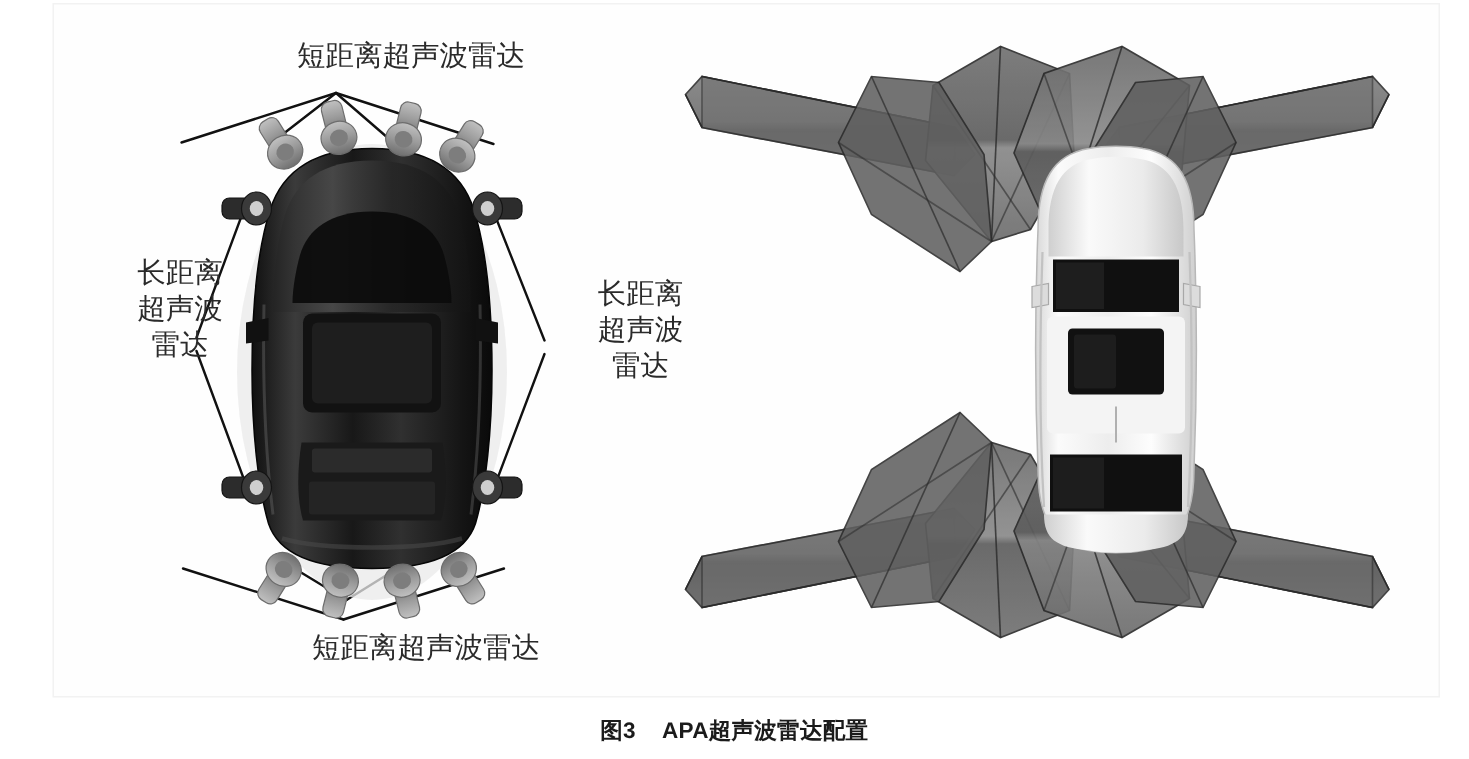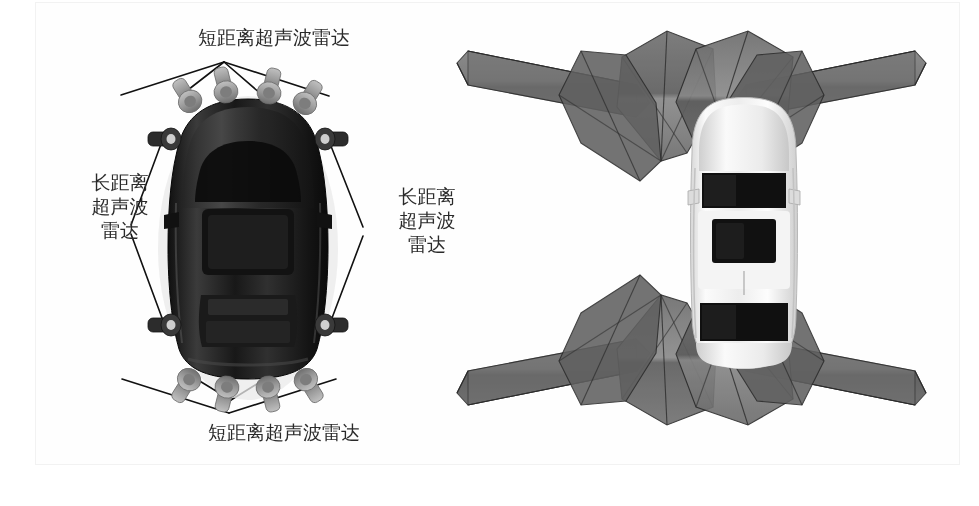--- a/index.html
+++ b/index.html
@@ -397,14 +397,15 @@
 
     <div class="diagram-label" id="label-left">长距离
 超声波
 雷达</div>
 
     <div class="diagram-label" id="label-right">长距离
 超声波
 雷达</div>
   </div>
 
+  <div class="caption">图3    APA超声波雷达配置</div>
 
 </div>
 
 </body></html>

